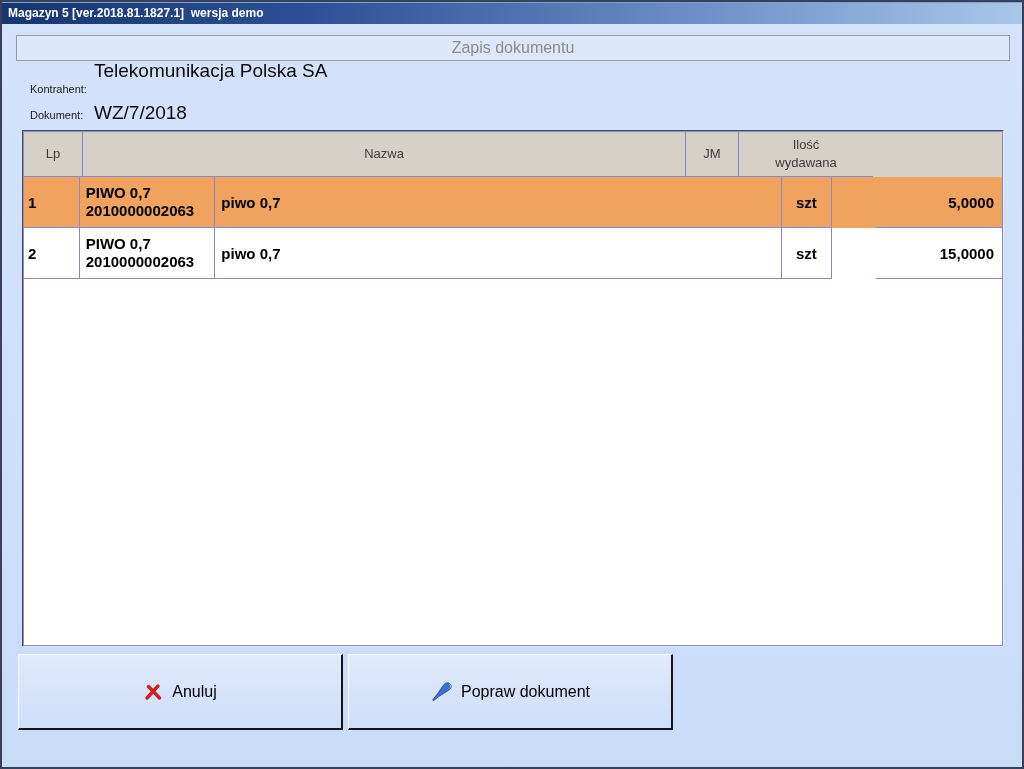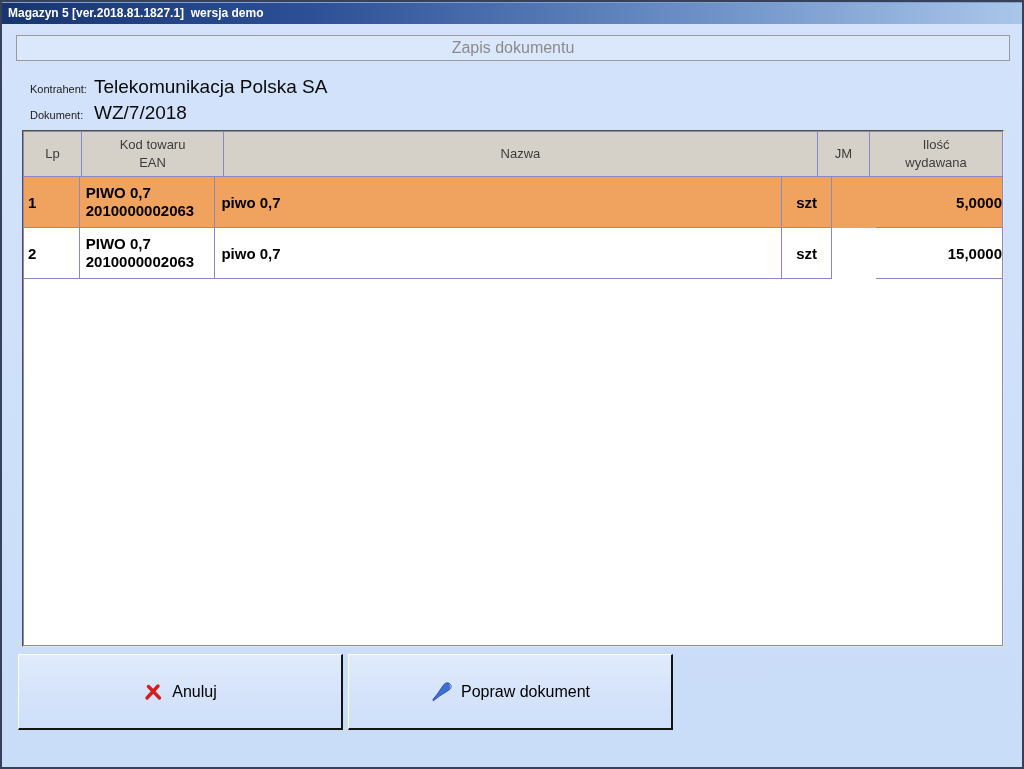--- a/index.html
+++ b/index.html
@@ -21,21 +21,21 @@
   .page-header{
     position:absolute;left:14px;top:33px;width:994px;height:26px;
     background:var(--page_header_bg,#dbe8fc);
     border:1px solid #9a9a9a;
     color:var(--page_header_text,#8b8b8b);
     font-size:16px;text-align:center;line-height:24px;
   }
   
   .info-label{position:absolute;left:28px;font-size:11px;color:#1a1a1a;}
   .info-value{position:absolute;left:92px;font-size:19px;color:#0a0a0a;}
-  .lbl-kontrahent{top:81px;} .val-kontrahent{top:74px;}
+  .lbl-kontrahent{top:81px;} .val-kontrahent{top:58px;}
   .lbl-dokument{top:107px;}  .val-dokument{top:100px;}
   
   .grid-panel{
     position:absolute;left:20px;top:128px;width:982px;height:517px;
     background:#fff;
     border:1px solid;border-color:#4e4e4e #e6e6e6 #e6e6e6 #4e4e4e;
   }
   .grid-inner{position:absolute;inset:0;border:1px solid var(--grid_border,#8888cc);}
   .ghead,.grow{display:flex;width:100%;}
   .ghead{height:45px;background:var(--header_bg,#d5d1c8);}
@@ -49,21 +49,21 @@
   }
   .cell:last-child,.hcell:last-child{border-right:none;}
   .hcell{font-size:13px;color:#3c3c3c;text-align:center;line-height:1.35;}
   .hline:empty{display:none;}
   .c-lp{width:59px;} .c-kod{width:144px;} .c-nazwa{width:603px;} .c-jm{width:53px;} .c-ilosc{width:134px;}
   .cell{font-size:15px;font-weight:bold;color:#000;}
   .c-lp.cell{padding-left:4px;align-items:flex-start;}
   .c-kod.cell{padding-left:6px;line-height:1.2;}
   .c-nazwa.cell{padding-left:6px;}
   .c-jm.cell{align-items:center;}
-  .c-ilosc.cell{align-items:flex-end;margin-left:44px;}
+  .c-ilosc.cell{align-items:flex-end;padding-right:8px;margin-left:44px;}
   
   .btn{
     position:absolute;top:652px;height:76px;width:325px;
     background:linear-gradient(180deg,#e0ebfc 0%,var(--button_bg,#d5e3fa) 55%,#cfdff9 100%);
     border-top:1px solid #fafcff;border-left:1px solid #fafcff;
     border-right:2px solid #141414;border-bottom:2px solid #141414;
     font-size:16px;color:#000;cursor:pointer;
     display:flex;align-items:center;justify-content:center;gap:9px;
   }
   .btn-anuluj{left:16px;} .btn-popraw{left:346px;} .btn-zapisz{left:676px;}
@@ -97,24 +97,20 @@
   <span class="info-value val-kontrahent">Telekomunikacja Polska SA</span>
   <span class="info-label lbl-dokument">Dokument:</span>
   <span class="info-value val-dokument">WZ/7/2018</span>
 
   <div class="grid-panel">
     <div class="grid-inner">
       <div class="ghead">
         <div class="hcell c-lp">
           <div class="hline">Lp</div>
 
-        </div>
-        <div class="hcell c-kod">
-          <div class="hline">Kod towaru</div>
-          <div class="hline">EAN</div>
         </div>
         <div class="hcell c-nazwa">
           <div class="hline">Nazwa</div>
 
         </div>
         <div class="hcell c-jm">
           <div class="hline">JM</div>
 
         </div>
         <div class="hcell c-ilosc">

